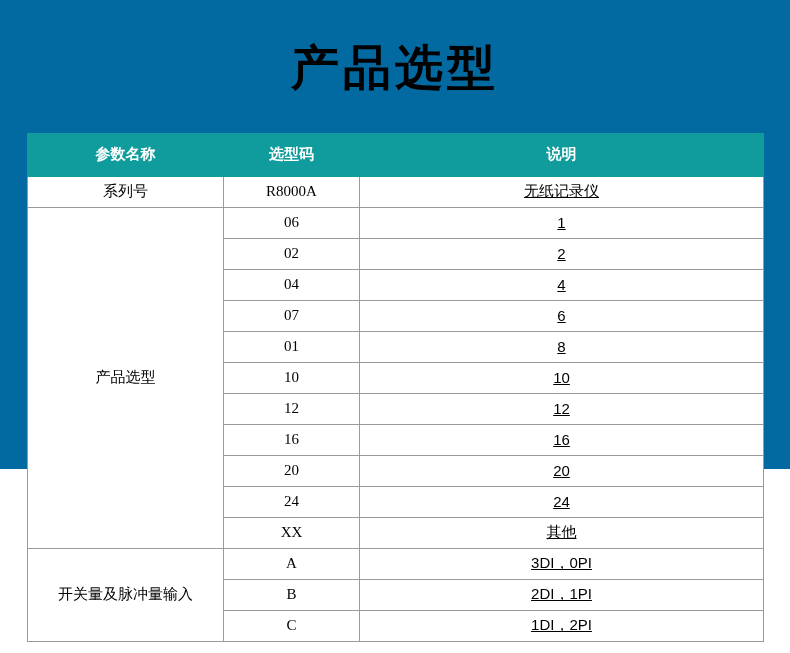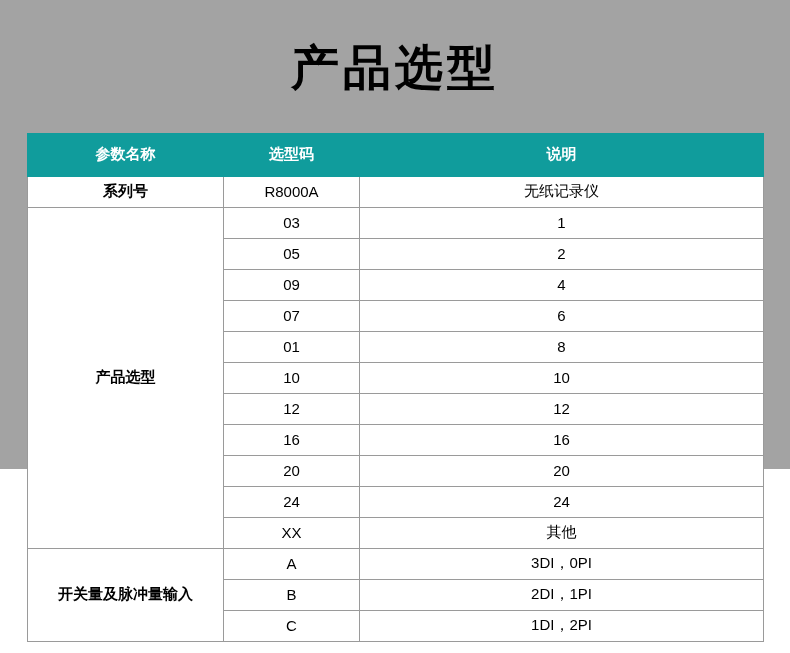--- a/index.html
+++ b/index.html
@@ -11,21 +11,21 @@
     width: 790px;
     height: 653px;
     overflow: hidden;
     font-family: "Liberation Sans", sans-serif;
     color: #000000;
   }
   .page {
     width: 790px;
     height: 469px;
     position: relative;
-    background: #a3a3a3;
+    background: #0369a1;
   }
   .title {
     text-align: center;
     font-size: 48px;
     font-weight: bold;
     letter-spacing: 4px;
     color: #000000;
     padding-top: 42px;
     padding-bottom: 0;
     line-height: 1.1;
@@ -57,27 +57,28 @@
     font-weight: bold;
     font-size: 15px;
     height: 42px;
     border: 1px solid #109c9c;
   }
   col.c1 { width: 196px; }
   col.c2 { width: 136px; }
   col.c3 { width: 404px; }
   td.param-name {
     font-size: 15px;
-    font-weight: bold;
   }
   td.code {
     font-size: 15px;
+    font-family: Liberation Serif, serif;
   }
   td.desc {
     font-size: 15px;
+    text-decoration: underline;
   }
 </style>
 </head>
 <body>
 
 <div class="page">
 
   <div class="title">产品选型</div>
 
   <div class="table-wrap">
@@ -97,29 +98,29 @@
       <tbody>
 
         <tr>
           <td class="param-name" rowspan="1">系列号</td>
           <td class="code">R8000A</td>
           <td class="desc">无纸记录仪</td>
         </tr>
 
         <tr>
           <td class="param-name" rowspan="11">产品选型</td>
-          <td class="code">03</td>
+          <td class="code">06</td>
           <td class="desc">1</td>
         </tr>
         <tr>
-          <td class="code">05</td>
+          <td class="code">02</td>
           <td class="desc">2</td>
         </tr>
         <tr>
-          <td class="code">09</td>
+          <td class="code">04</td>
           <td class="desc">4</td>
         </tr>
         <tr>
           <td class="code">07</td>
           <td class="desc">6</td>
         </tr>
         <tr>
           <td class="code">01</td>
           <td class="desc">8</td>
         </tr>

